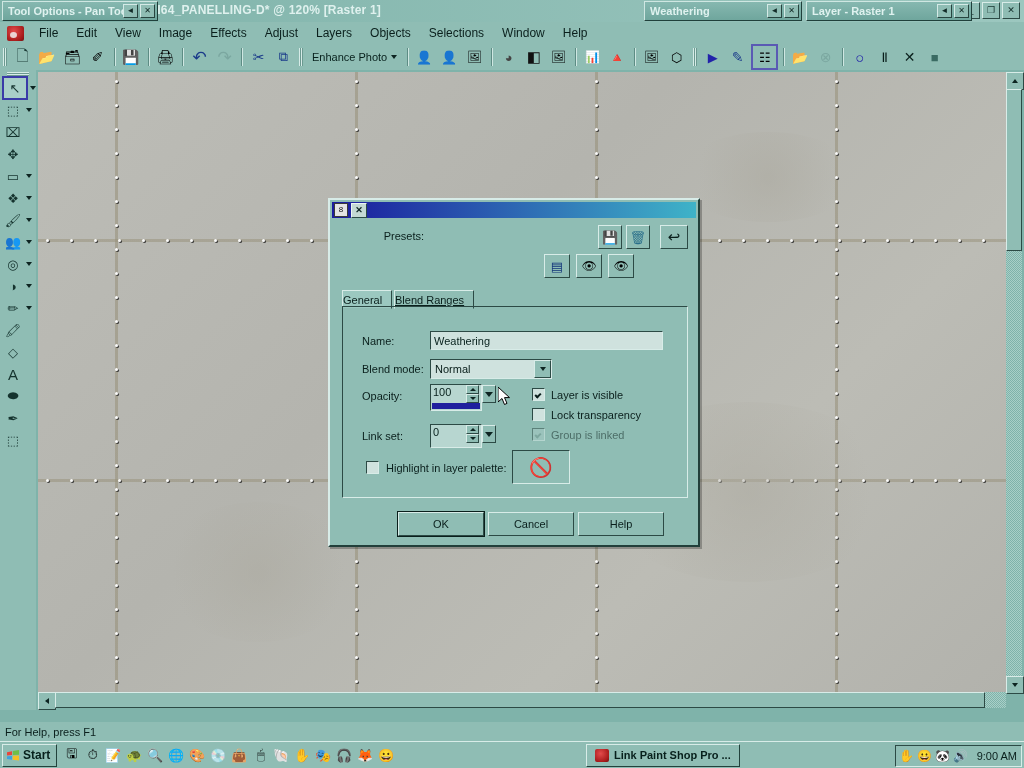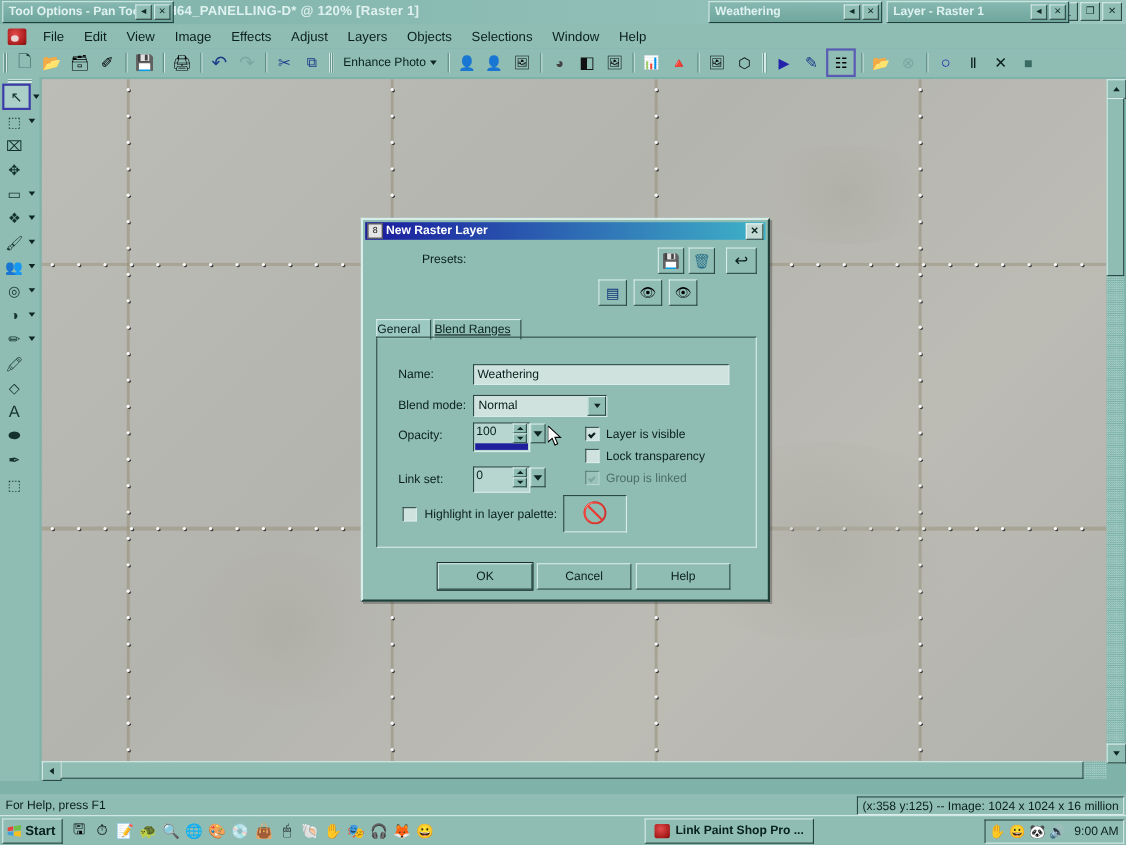--- a/index.html
+++ b/index.html
@@ -555,21 +555,20 @@
       <div class="sbbtn" style="left:0;top:0;">
         <span style="border-top:3px solid transparent;border-bottom:3px solid transparent;border-right:4px solid #0d2421;"></span>
       </div>
       <div class="sbthumb" style="left:17px;top:0;width:928px;height:14px;"></div>
     </div>
   </div>
 
   <div class="dlg">
     <div class="dlgcap">
       <div class="dlgicon">8</div>
-      <div class="dlgtitle">New Raster Layer</div>
       <div class="dlgx">✕</div>
     </div>
 
     <div style="position:absolute;left:34px;top:30px;width:60px;text-align:right;" class="lab">Presets:</div>
     <div class="pbtn" style="position:absolute;left:268px;top:25px;width:22px;height:22px;font-size:13px;color:#12347a;">💾</div>
     <div class="pbtn" style="position:absolute;left:296px;top:25px;width:22px;height:22px;font-size:13px;color:#2a6f8a;">🗑</div>
     <div class="pbtn" style="position:absolute;left:330px;top:25px;width:26px;height:22px;font-size:15px;color:#0a1f1c;">↩</div>
     <div class="pbtn" style="position:absolute;left:214px;top:54px;width:24px;height:22px;font-size:13px;color:#12347a;">▤</div>
     <div class="pbtn" style="position:absolute;left:246px;top:54px;width:24px;height:22px;font-size:12px;">👁</div>
     <div class="pbtn" style="position:absolute;left:278px;top:54px;width:24px;height:22px;font-size:12px;">👁</div>
@@ -647,21 +646,20 @@
     <div class="dbtn" style="position:absolute;left:158px;top:312px;width:84px;">Cancel</div>
     <div class="dbtn" style="position:absolute;left:248px;top:312px;width:84px;">Help</div>
   </div>
 
   <svg class="cursor" viewBox="0 0 13 19">
     <polygon points="0,0 0,15 4,11.5 6.5,17.5 9,16.4 6.5,10.6 11.5,10.6" fill="#ffffff" stroke="#000000" stroke-width="1"></polygon>
   </svg>
 
   <div class="statusbar">
     <div class="stxt">For Help, press F1</div>
-    <div class="sinfo">(x:358 y:125) -- Image:  1024 x 1024 x 16 million</div>
   </div>
 
   <div class="taskbar">
     <div class="startbtn">
       <span class="flag">
         <svg viewBox="0 0 14 13" width="14" height="13">
           <path d="M1 3.2 L6 2.2 L6 6.1 L1 6.6 Z" fill="#e8463d"></path>
           <path d="M6.8 2.05 L13 1 L13 5.8 L6.8 6.05 Z" fill="#6fbf47"></path>
           <path d="M1 7.3 L6 6.9 L6 10.8 L1 9.9 Z" fill="#3da2e0"></path>
           <path d="M6.8 6.85 L13 6.55 L13 11.6 L6.8 10.7 Z" fill="#f5c024"></path>

